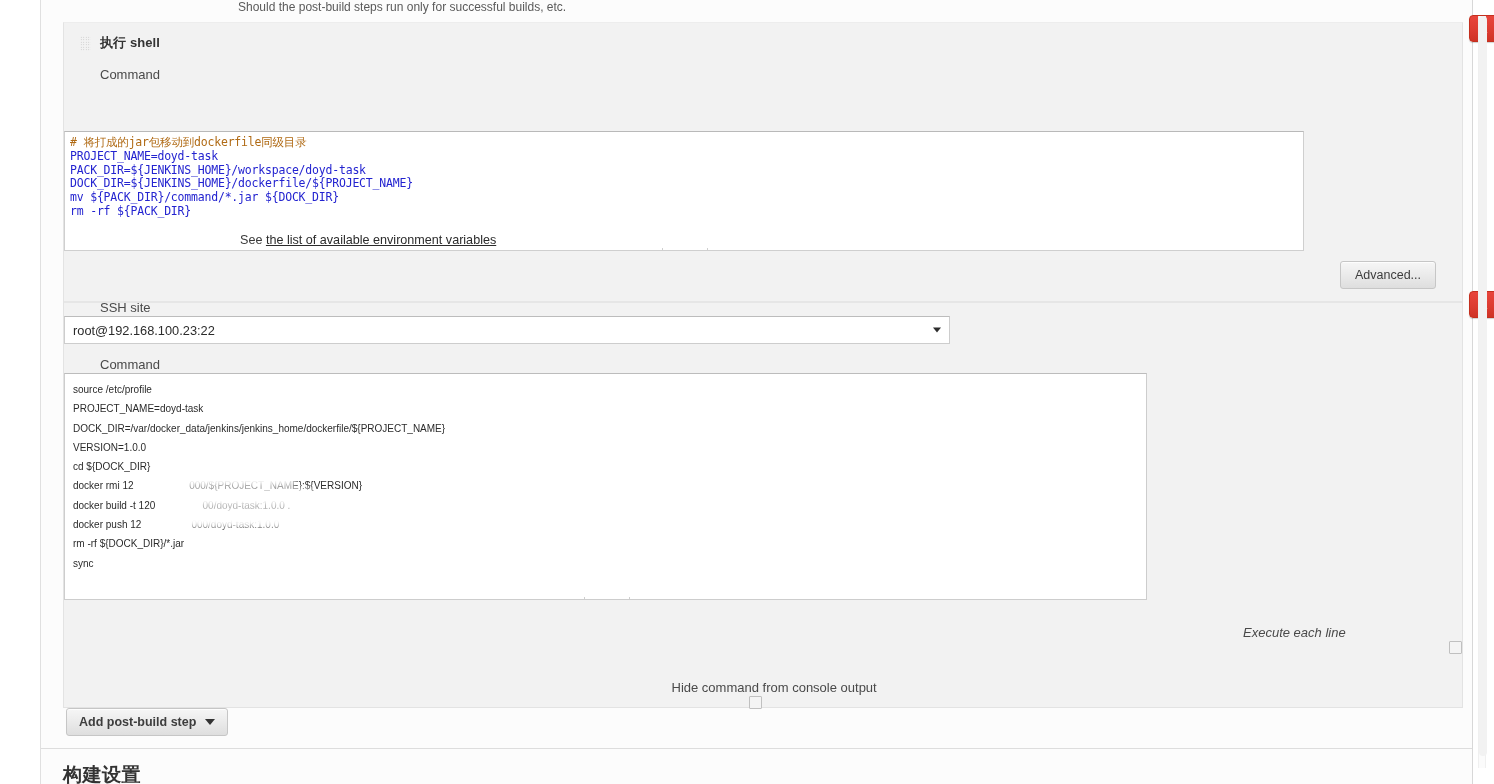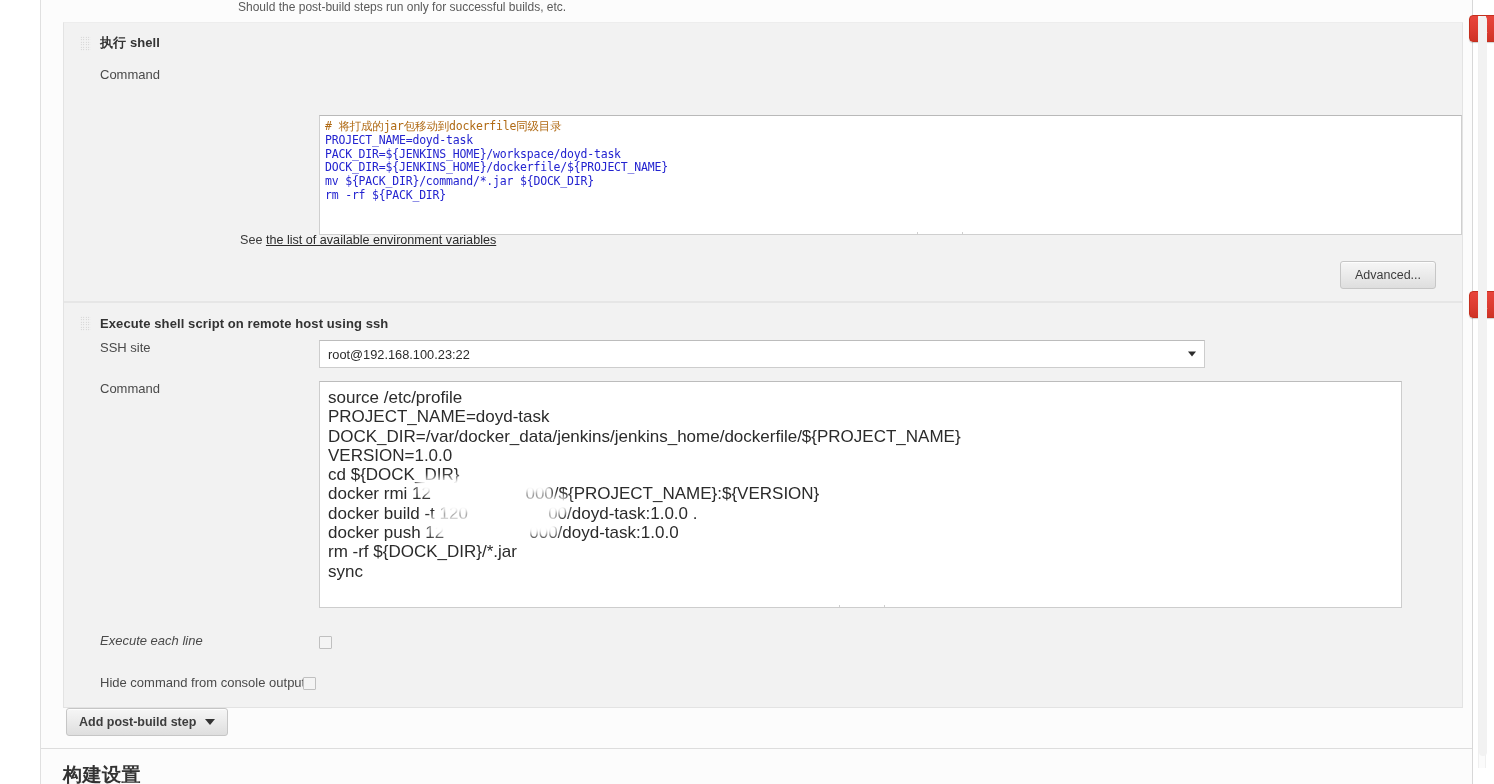--- a/index.html
+++ b/index.html
@@ -112,20 +112,21 @@
     justify-content: center;
     cursor: pointer;
     line-height: 1;
   }
 
   
   .row {
     position: relative;
     display: flex;
     align-items: flex-start;
+    flex-direction: column;
   }
   .row-label {
     width: 255px;
     padding-left: 36px;
     font-size: 13px;
     color: #4a4a4a;
     flex: 0 0 auto;
     line-height: 16px;
   }
 
@@ -156,21 +157,21 @@
     position: relative;
     width: 1083px;
     height: 227px;
     background: #ffffff;
     border: 1px solid #cdcdcd;
     border-top-color: #bcbcbc;
     padding: 6px 8px 0 8px;
     overflow: hidden;
   }
   .plain-line {
-    font-size: 17px;
+    font-size: 10px;
     line-height: 19.3px;
     color: #2b2b2b;
     white-space: pre;
   }
 
   
   .resize-grip {
     position: absolute;
     bottom: -5px;
     height: 7px;
@@ -348,24 +349,20 @@
 
       <div class="env-line" style="top:210px;">
         <span>See </span><a>the list of available environment variables</a>
       </div>
 
       <button class="btn-grey btn-advanced" style="top:238px;">Advanced...</button>
     </div>
 
     <div class="block" style="height:404px;">
 
-      <div class="block-header">
-        <div class="grip"></div>
-        <div class="block-title">Execute shell script on remote host using ssh</div>
-      </div>
 
       <div class="btn-delete" style="right:-36px; top:-12px;">X</div>
 
       <div class="row" style="margin-top:-3px;">
         <div class="row-label">SSH site</div>
         <div class="select-box">
           <span>root@192.168.100.23:22</span>
           <span class="select-arrow"></span>
         </div>
       </div>

